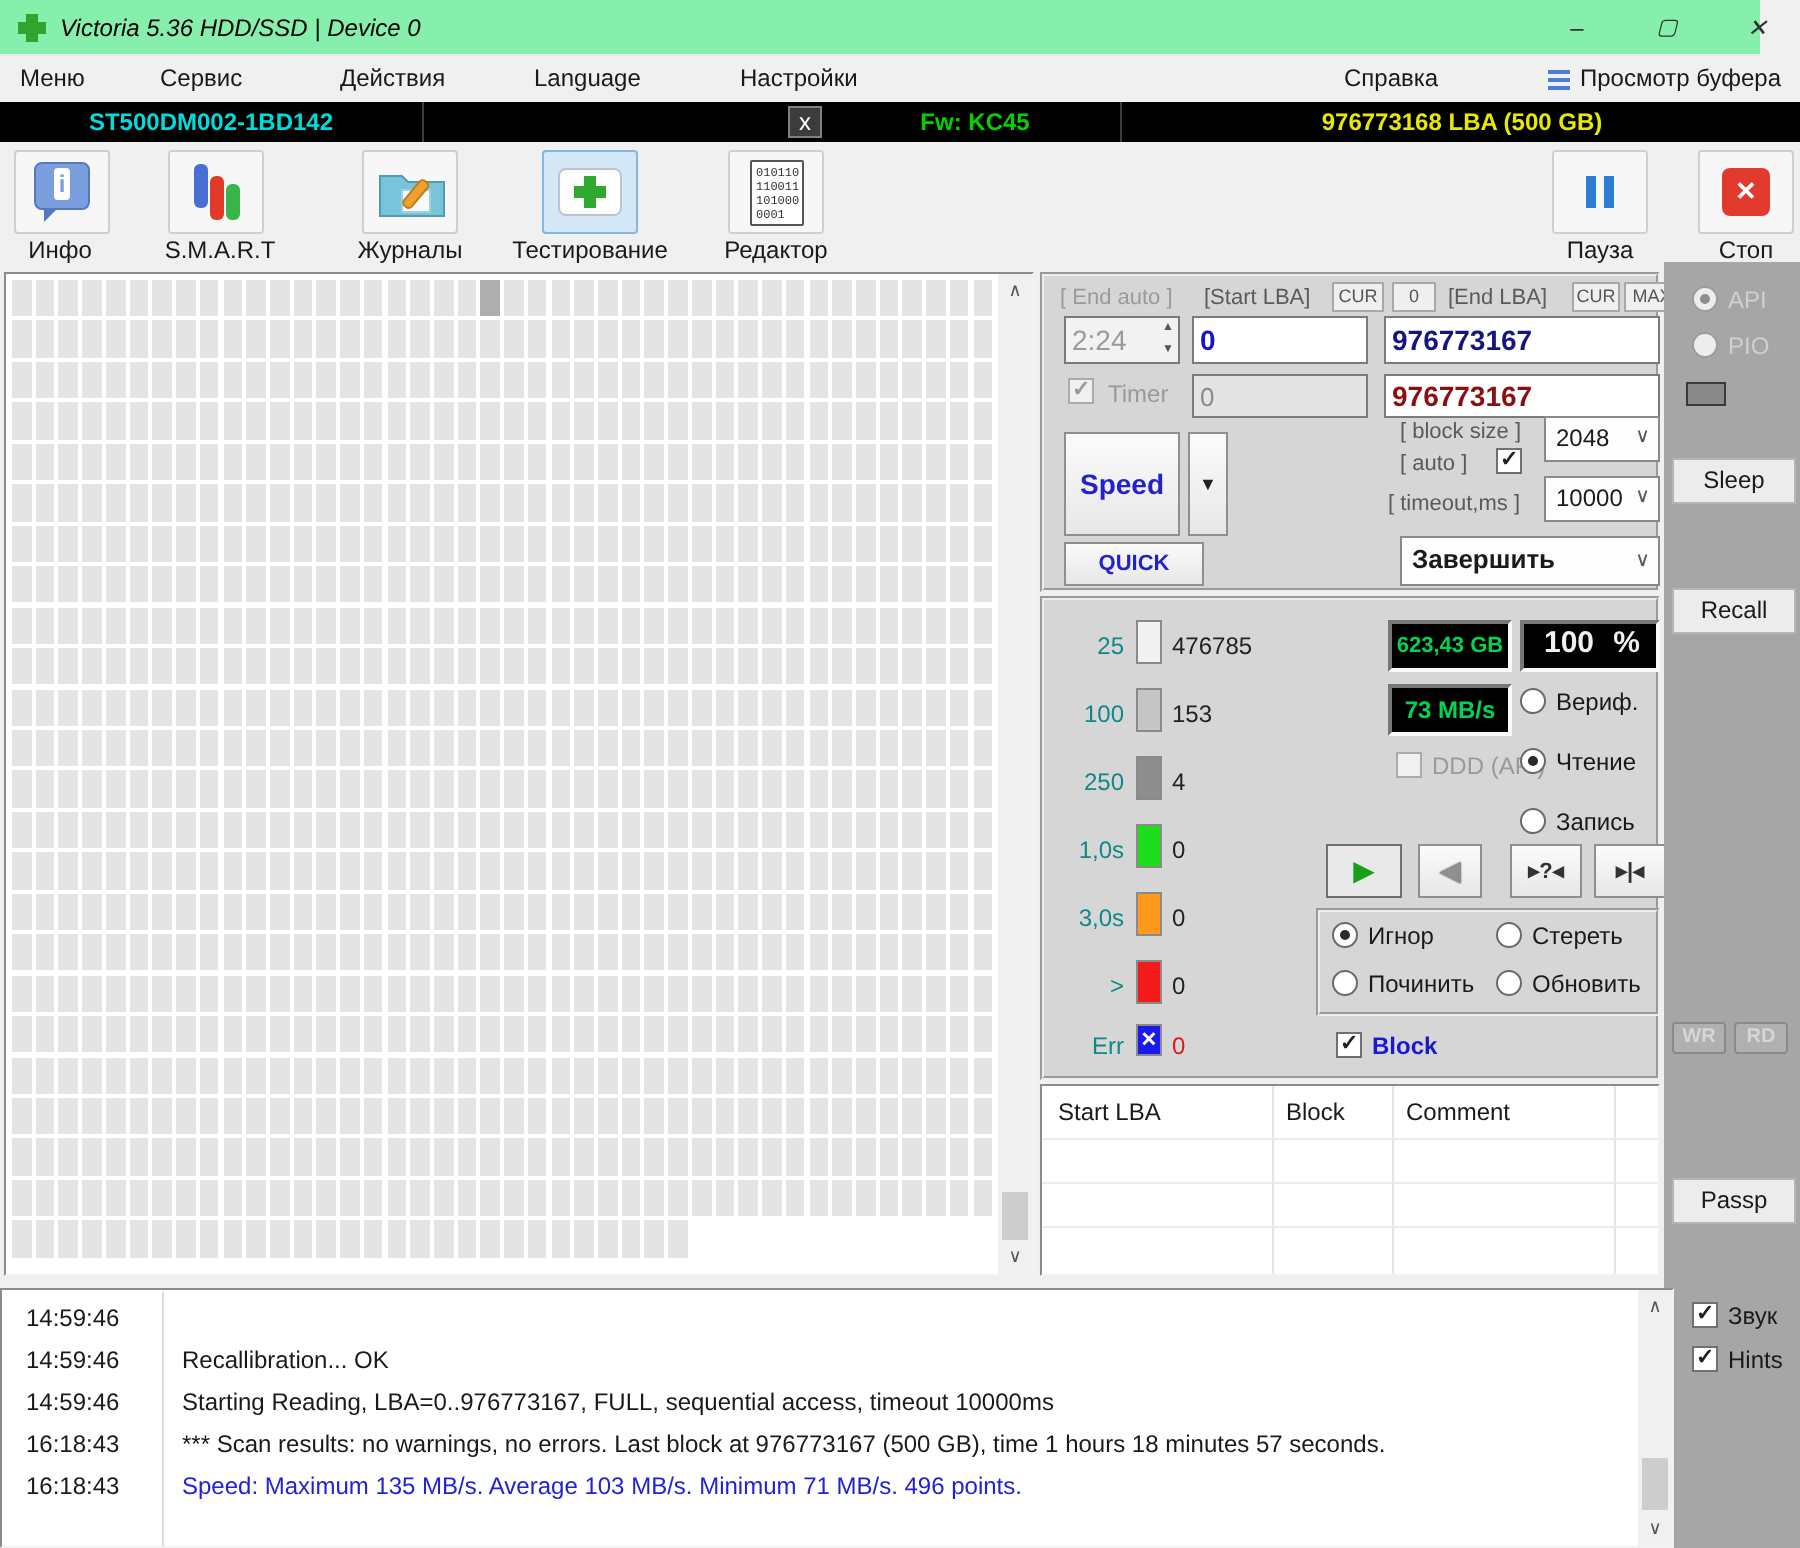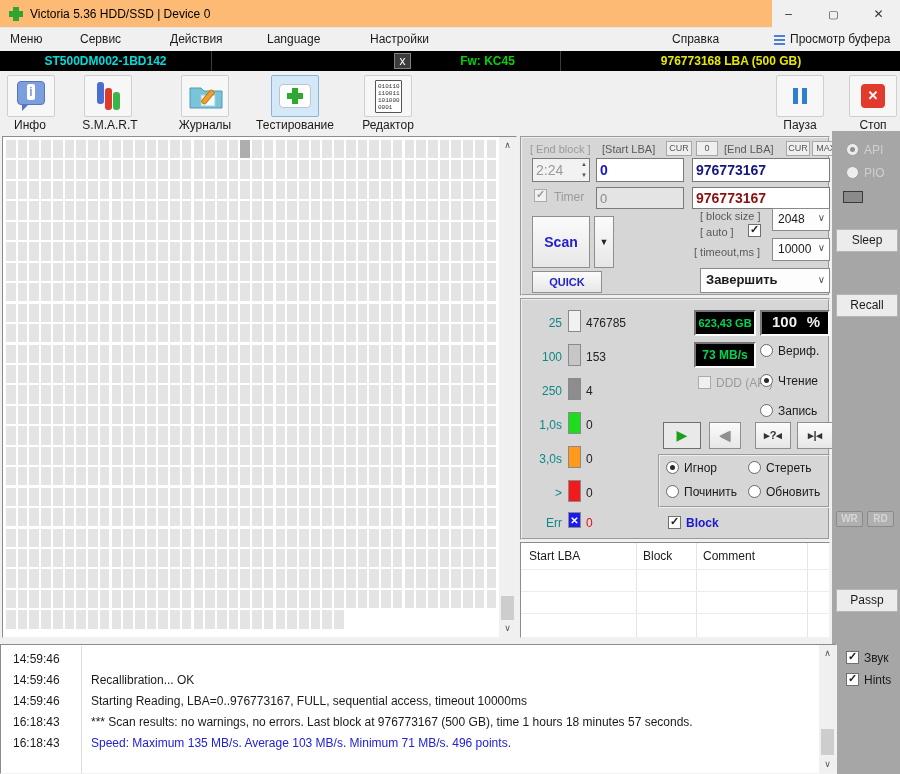--- a/index.html
+++ b/index.html
@@ -2,21 +2,21 @@
 <html><head>
 <meta charset="utf-8">
 <style>
   * { margin:0; padding:0; box-sizing:border-box; }
   html,body { width:900px; height:774px; }
   body { font-family:"Liberation Sans", sans-serif; font-size:12px; color:#1a1a1a; background:#f0f0f0; }
   #app { position:relative; width:900px; height:774px; background:#f0f0f0; overflow:hidden; }
   .abs { position:absolute; }
 
   
-  #titlebar { position:absolute; left:0; top:0; width:772px; height:28px; background:#fdba74; border-bottom:1px solid #e8e8e8; }
+  #titlebar { position:absolute; left:0; top:0; width:880px; height:28px; background:#86efac; border-bottom:1px solid #e8e8e8;font-style:italic; }
   .wbtn { position:absolute; top:0; width:45px; height:28px; text-align:center; line-height:28px; font-size:12px; color:#333; }
 
   
   #menubar { position:absolute; left:0; top:28px; width:900px; height:23px; background:#f0f0f0; }
   .menu-item { position:absolute; top:4px; font-size:12px; color:#1a1a1a; }
 
   
   #devbar { position:absolute; left:0; top:51px; width:900px; height:20px; background:#000; }
   .devseg { position:absolute; top:0; height:20px; line-height:20px; text-align:center; font-size:12px; font-weight:bold; }
 
@@ -1183,41 +1183,41 @@
         <div class="blk" style="left: 234.4px; top: 0px; width: 9.7px; height: 18.3px; background: rgb(174, 174, 174);"></div>
       </div>
     <div class="sbar abs" style="left:496px;top:0;width:17px;height:500px">
       <div class="sarrow" style="top:0">∧</div>
       <div class="sthumb" style="top:459px;height:24px"></div>
       <div class="sarrow" style="top:483px">∨</div>
     </div>
   </div>
 
   <div class="panel" style="top:136px;height:160px">
-    <div class="lab lab-dim" style="left:8px;top:5px">[ End block ]</div>
+    <div class="lab lab-dim" style="left:8px;top:5px">[ End auto ]</div>
     <div class="lab" style="left:80px;top:5px">[Start LBA]</div>
     <div class="smallbtn" style="left:144px;top:3px;width:26px">CUR</div>
     <div class="smallbtn" style="left:174px;top:3px;width:22px">0</div>
     <div class="lab" style="left:202px;top:5px">[End LBA]</div>
     <div class="smallbtn" style="left:264px;top:3px;width:24px">CUR</div>
     <div class="smallbtn" style="left:290px;top:3px;width:28px">MAX</div>
 
     <div class="field" style="left:10px;top:20px;width:58px;height:24px;background:#f2f2f2;color:#9a9a9a;font-weight:normal;line-height:22px">
       <span>2:24</span>
       <span class="abs" style="right:2px;top:0;font-size:6px;color:#555;line-height:11px">▲<br>▼</span>
     </div>
     <input class="field" style="left: 74px; top: 20px; width: 88px; height: 24px; color: rgb(21, 21, 200);" readonly="" value="0">
     <input class="field" style="left: 170px; top: 20px; width: 138px; height: 24px; color: rgb(21, 21, 128);" readonly="" value="976773167">
 
     <span class="cb dis on" style="left:12px;top:51px"></span>
     <div class="lab lab-dim" style="left:32px;top:52px;font-size:12px">Timer</div>
     <input class="field" style="left: 74px; top: 49px; width: 88px; height: 22px; background: rgb(228, 228, 228); color: rgb(138, 138, 138); font-weight: normal; font-size: 13px;" readonly="" value="0">
     <input class="field" style="left: 170px; top: 49px; width: 138px; height: 22px; color: rgb(138, 16, 16);" readonly="" value="976773167">
 
-    <div class="btn" style="left:10px;top:78px;width:58px;height:52px;line-height:50px;font-weight:bold;font-size:14px;color:#2222cc">Scan</div>
+    <div class="btn" style="left:10px;top:78px;width:58px;height:52px;line-height:50px;font-weight:bold;font-size:14px;color:#2222cc">Speed</div>
     <div class="btn" style="left:72px;top:78px;width:20px;height:52px;line-height:50px;font-size:9px;color:#222">▼</div>
 
     <div class="lab" style="left:178px;top:72px">[ block size ]</div>
     <div class="lab" style="left:178px;top:88px">[ auto ]</div>
     <span class="cb on" style="left:226px;top:86px"></span>
     <div class="combo" style="left:250px;top:70px;width:58px;height:23px">
       <span class="cv">2048</span>
         <span class="chev">∨</span>
     </div>
     <div class="lab" style="left:172px;top:108px">[ timeout,ms ]</div>

